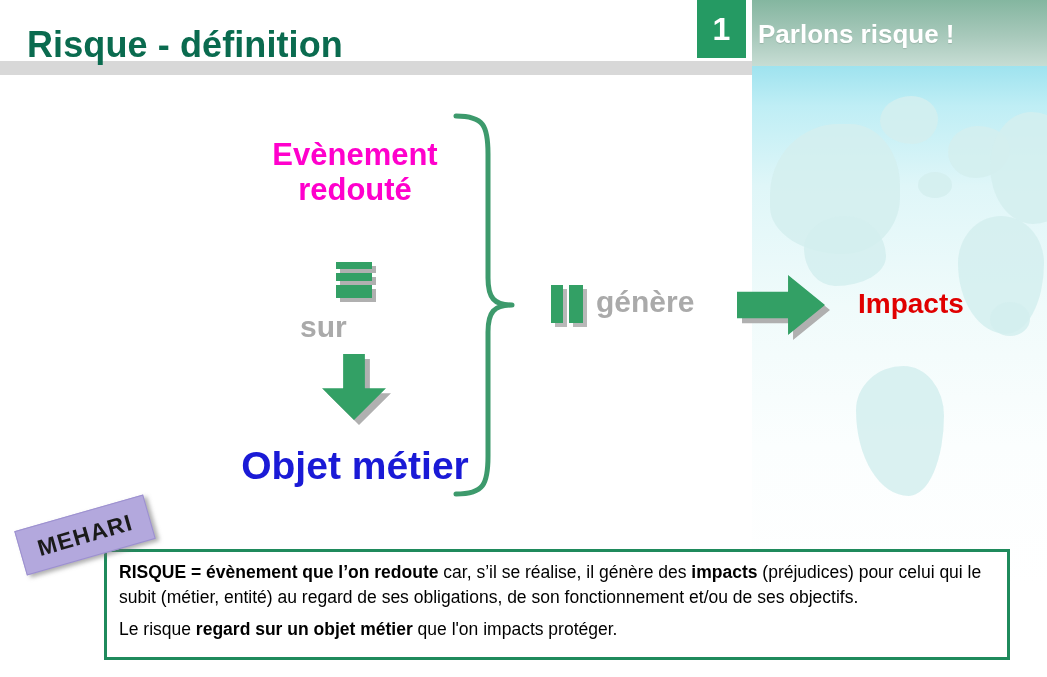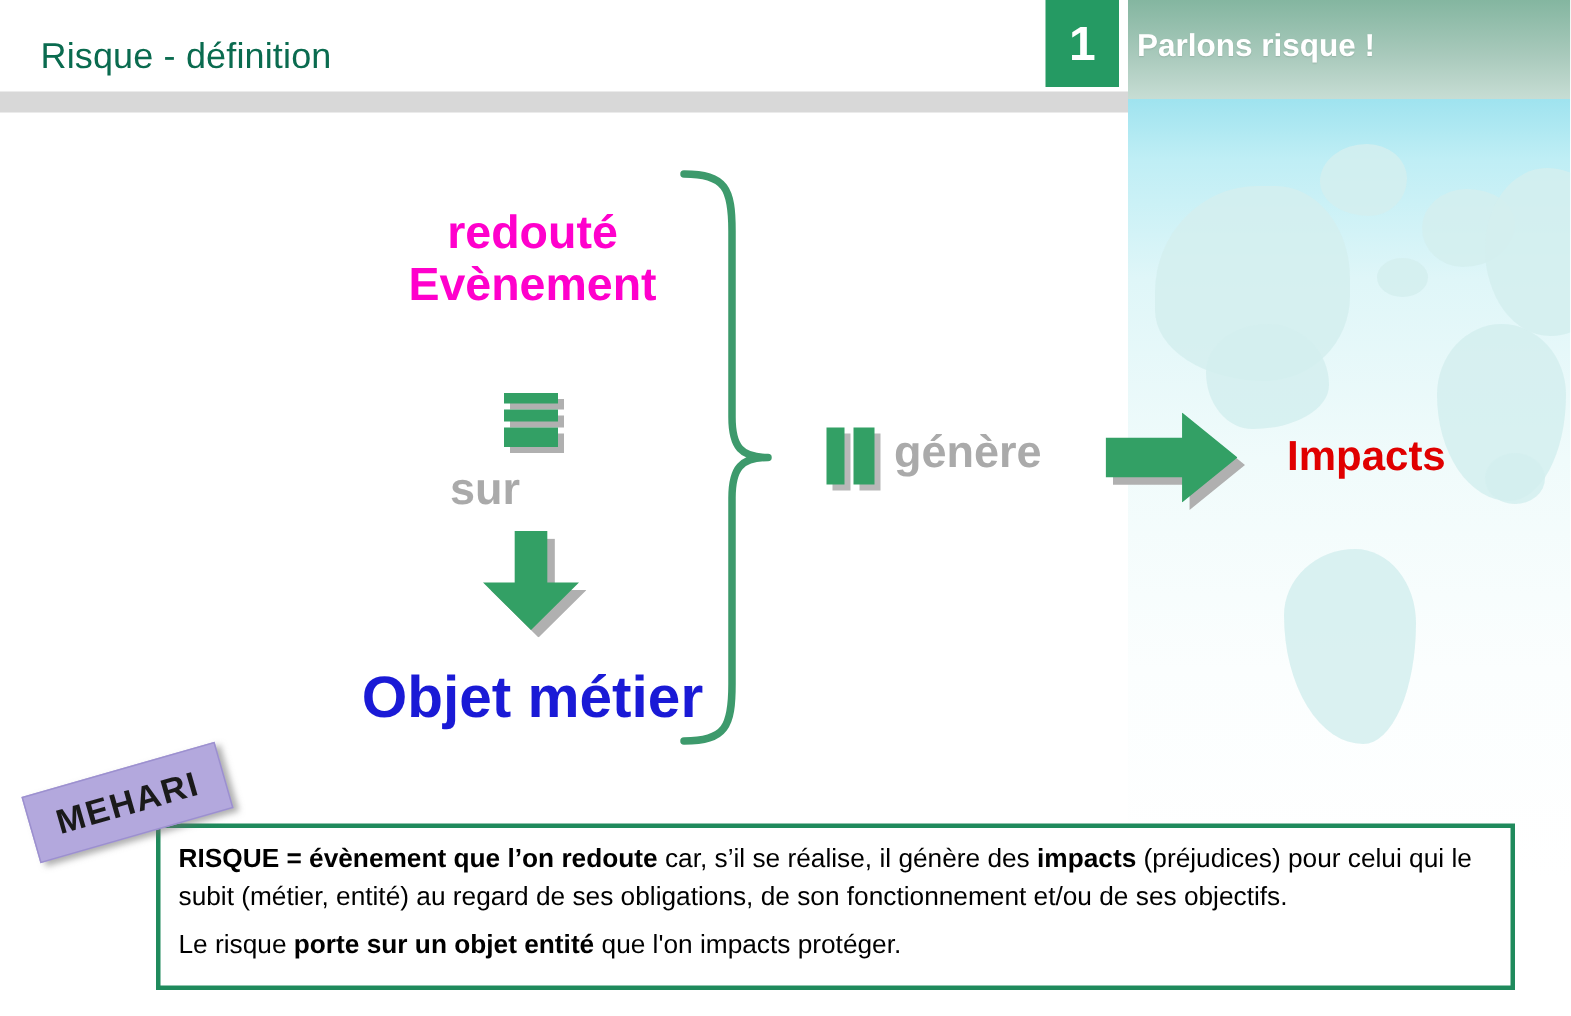--- a/index.html
+++ b/index.html
@@ -63,22 +63,22 @@
                border-radius: 46% 54% 52% 48% / 48% 52% 48% 52%; }
   .c-spot1   { left: 166px; top: 106px; width: 34px;  height: 26px;
                border-radius: 50%; }
   .c-spot2   { left: 238px; top: 236px; width: 40px;  height: 34px;
                border-radius: 50%; }
 
   
   .header-title {
     position: absolute;
     left: 27px; top: 24px;
-    font-size: 24px;
-    font-weight: normal;
+    font-size: 36px;
+    font-weight: bold;
     color: #0a6b4f;
     letter-spacing: .1px;
     white-space: nowrap;
   }
   .grey-rule {
     position: absolute;
     left: 0; top: 61px;
     width: 752px; height: 14px;
     background: #d8d8d8;
   }
@@ -97,21 +97,21 @@
     font-size: 32px;
     font-weight: bold;
     display: flex;
     align-items: center;
     justify-content: center;
     line-height: 1;
   }
   .chapter-label {
     position: absolute;
     left: 758px; top: 19px;
-    font-size: 21px;
+    font-size: 26px;
     font-weight: bold;
     color: #ffffff;
     white-space: nowrap;
     text-shadow: 0 1px 1px rgba(0,0,0,.12);
   }
 
   
   .node-event {
     position: absolute;
     left: 205px; top: 137px;
@@ -291,22 +291,22 @@
   <div class="chapter-band"></div>
   <div class="grey-rule"></div>
 
   <div class="header-title">Risque - définition</div>
 
   <div class="chapter-num">1</div>
 
   <div class="chapter-label">Parlons risque !</div>
 
   <div class="node-event">
+    <div>Evènement</div>
     <div>redouté</div>
-    <div>Evènement</div>
   </div>
 
   <div class="stacked-bars">
     <i></i>
       <i></i>
       <i></i>
   </div>
 
   <div class="node-sur">sur</div>
 
@@ -342,16 +342,16 @@
   </div>
 
   <div class="node-impacts">Impacts</div>
 
   <div class="mehari-tag">
     <span>MEHARI</span>
   </div>
 
   <div class="def-box">
     <p><b>RISQUE = évènement que l’on redoute</b><span> car, s’il se réalise, il génère des </span><b>impacts</b><span> (préjudices) pour celui qui le subit (métier, entité) au regard de ses obligations, de son fonctionnement et/ou de ses objectifs.</span></p>
-    <p><span>Le risque </span><b>porte sur un objet entité</b><span> que l'on impacts protéger.</span></p>
+    <p><span>Le risque </span><b>regard sur un objet métier</b><span> que l'on impacts protéger.</span></p>
   </div>
 
 </div>
 
 </body></html>

